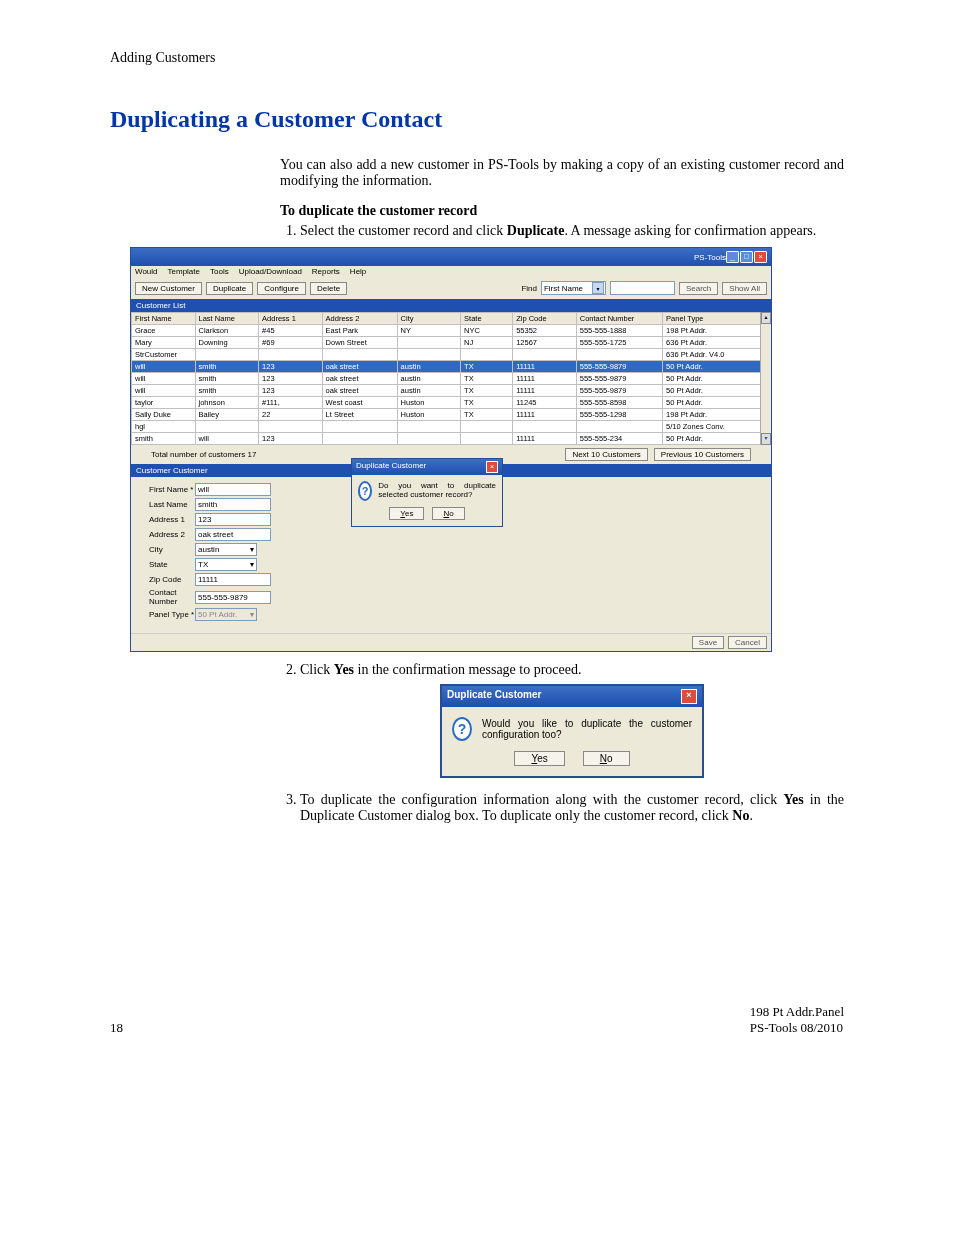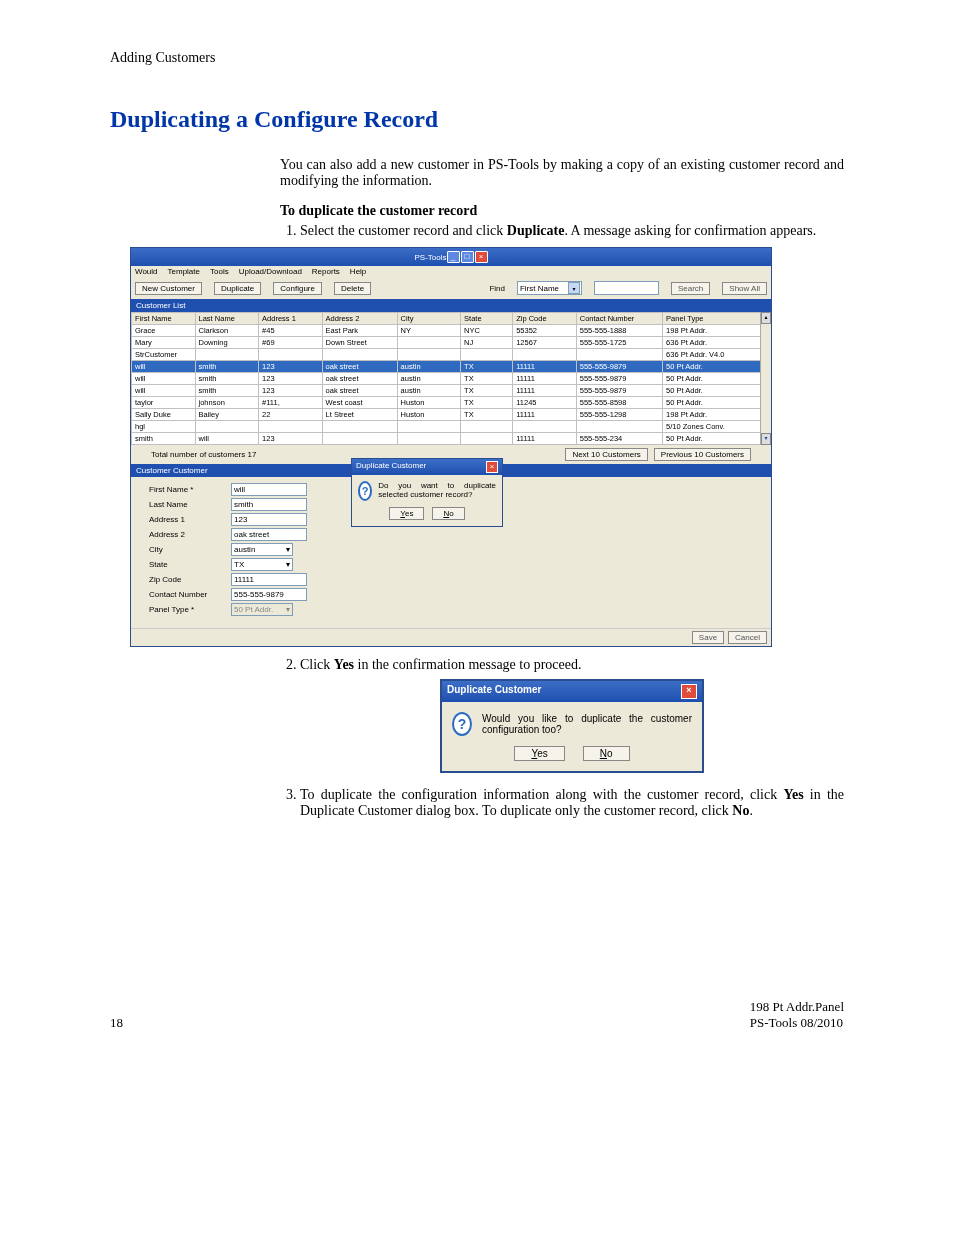--- a/index.html
+++ b/index.html
@@ -33,34 +33,34 @@
     font-family: Tahoma, Arial, sans-serif;
     font-size: 8px;
     background: #ece9d8;
     position: relative;
   }
   .titlebar {
     background: linear-gradient(#3b6ec6, #1f4faf);
     color: #fff;
     padding: 3px 4px;
     display: flex;
-    justify-content: center;
+    justify-content: flex-end;
     align-items: center;
   }
   .titlebar .ctrl { display:flex; gap:1px; }
   .titlebar .ctrl span {
     display:inline-block; width:11px; height:10px;
     border:1px solid #fff; border-radius:1px;
     background:#5d8ae0; text-align:center; line-height:10px; font-size:8px;
   }
   .titlebar .ctrl .close { background:#e04b3a; }
   .menubar {
     background:#ece9d8; padding:1px 4px; display:flex; gap:10px;
   }
-  .toolbar { padding:4px 4px; display:flex; align-items:center; gap:12px; }
+  .toolbar { padding:4px 4px; display:flex; align-items:center; gap:4px; }
   .tbtn {
     border:1px solid #888; background:#f5f3ea; padding:1px 6px;
     font-size:8px; color:#555;
   }
   .tbtn.on { color:#000; }
   .tspacer { flex:1; }
   .combo {
     border:1px solid #7f9db9; background:#fff; height:12px; width:60px;
     display:inline-flex; align-items:center; justify-content:space-between;
     padding:0 1px 0 2px;
@@ -90,21 +90,21 @@
   .vscroll .up,.vscroll .down{
     height:10px; border:1px solid #888; background:#ddd; font-size:6px;
     text-align:center; line-height:8px;
   }
   .vscroll .down{ position:absolute; bottom:0; left:0; right:0; color:#2a4d8f;}
   .status-row {
     display:flex; align-items:center; padding:3px 20px; gap:6px;
   }
   .details { padding:4px 0 10px 18px; }
   .frow { display:flex; align-items:center; margin:2px 0; }
-  .frow label { width:82px; font-size:8px; }
+  .frow label { width:46px; font-size:8px; }
   .frow .inp {
     border:1px solid #7f9db9; background:#fff; height:11px; width:70px;
     font-size:8px; padding:0 2px; display:flex; align-items:center;
   }
   .frow .inp.dd { width:56px; display:flex; justify-content:space-between; }
   .frow .inp.dis { background:#ece9d8; color:#888; }
   .footerbar {
     display:flex; justify-content:flex-end; gap:4px; padding:2px 4px;
     border-top:1px solid #ccc; background:#ece9d8;
   }
@@ -162,21 +162,21 @@
     display:flex; justify-content:space-between; align-items:flex-end;
     margin-top:180px; font-size:13px;
   }
   .page-footer .right { }
 </style>
 </head>
 <body>
 
 <div class="section-header">Adding Customers</div>
 
-<h2 class="title">Duplicating a Configure Record</h2>
+<h2 class="title">Duplicating a Customer Contact</h2>
 
 <div class="body-indent">
   <p class="para">You can also add a new customer in PS-Tools by making a copy of an existing customer record and modifying the information.</p>
 
   <p class="para bold" style="margin-bottom:4px">To duplicate the customer record</p>
 
   <ol class="steps">
     <li>
       <span>Select the customer record and click </span><span class="bold">Duplicate</span><span>. A message asking for confirmation appears.</span>
 

